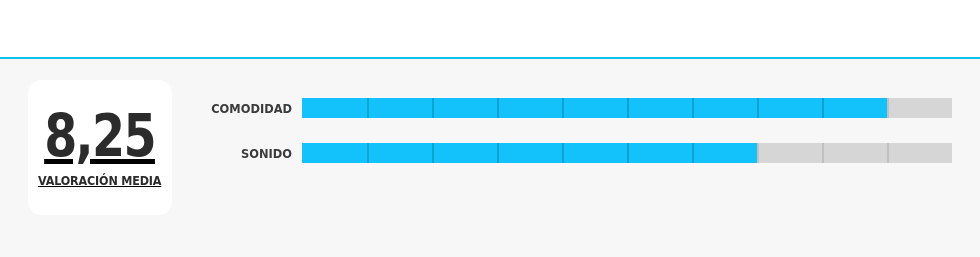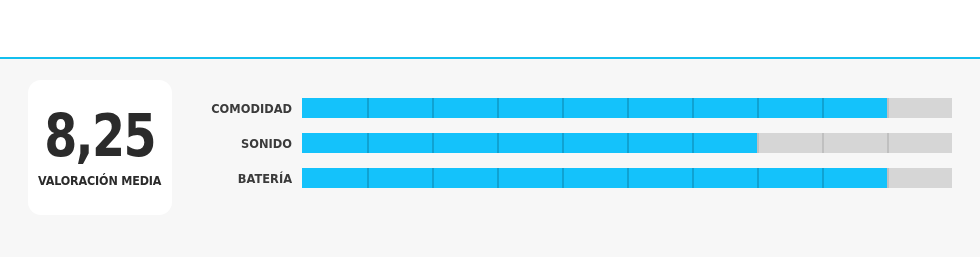--- a/index.html
+++ b/index.html
@@ -47,20 +47,21 @@
     left: 28px;
     top: 80px;
     width: 144px;
     height: 135px;
     background: #ffffff;
     border-radius: 13px;
     display: flex;
     flex-direction: column;
     align-items: center;
     justify-content: center;
+    text-decoration: underline;
   }
   .score-value {
     font-family: "DejaVu Sans", sans-serif;
     font-size: 58px;
     line-height: 0.95;
     font-weight: bold;
     color: #2b2b2b;
     letter-spacing: -2px;
     transform: scaleX(0.82);
     transform-origin: center;
@@ -82,21 +83,21 @@
   
   .chart {
     position: absolute;
     left: 0;
     top: 98px;
     width: 980px;
   }
   .bar-row {
     position: relative;
     height: 20px;
-    margin-bottom: 15px;
+    margin-bottom: 25px;
   }
   .bar-label {
     position: absolute;
     left: 0;
     top: 0;
     width: 292px;
     height: 20px;
     line-height: 21px;
     text-align: right;
     font-family: "DejaVu Sans", sans-serif;
@@ -187,33 +188,16 @@
             <div class="tick" style="left: 40%;"></div>
             <div class="tick" style="left: 50%;"></div>
             <div class="tick" style="left: 60%;"></div>
             <div class="tick over-grey" style="left: 70%;"></div>
             <div class="tick over-grey" style="left: 80%;"></div>
             <div class="tick over-grey" style="left: 90%;"></div>
           </div>
       </div>
     </div>
 
-    <div class="bar-row">
-      <div class="bar-label">BATERÍA</div>
-      <div class="bar-track">
-        <div class="bar-fill" style="width: 90%;"></div>
-        <div class="ticks">
-            <div class="tick" style="left: 10%;"></div>
-            <div class="tick" style="left: 20%;"></div>
-            <div class="tick" style="left: 30%;"></div>
-            <div class="tick" style="left: 40%;"></div>
-            <div class="tick" style="left: 50%;"></div>
-            <div class="tick" style="left: 60%;"></div>
-            <div class="tick" style="left: 70%;"></div>
-            <div class="tick" style="left: 80%;"></div>
-            <div class="tick over-grey" style="left: 90%;"></div>
-          </div>
-      </div>
-    </div>
 
 
   </div>
 </div>
 
 </body></html>

